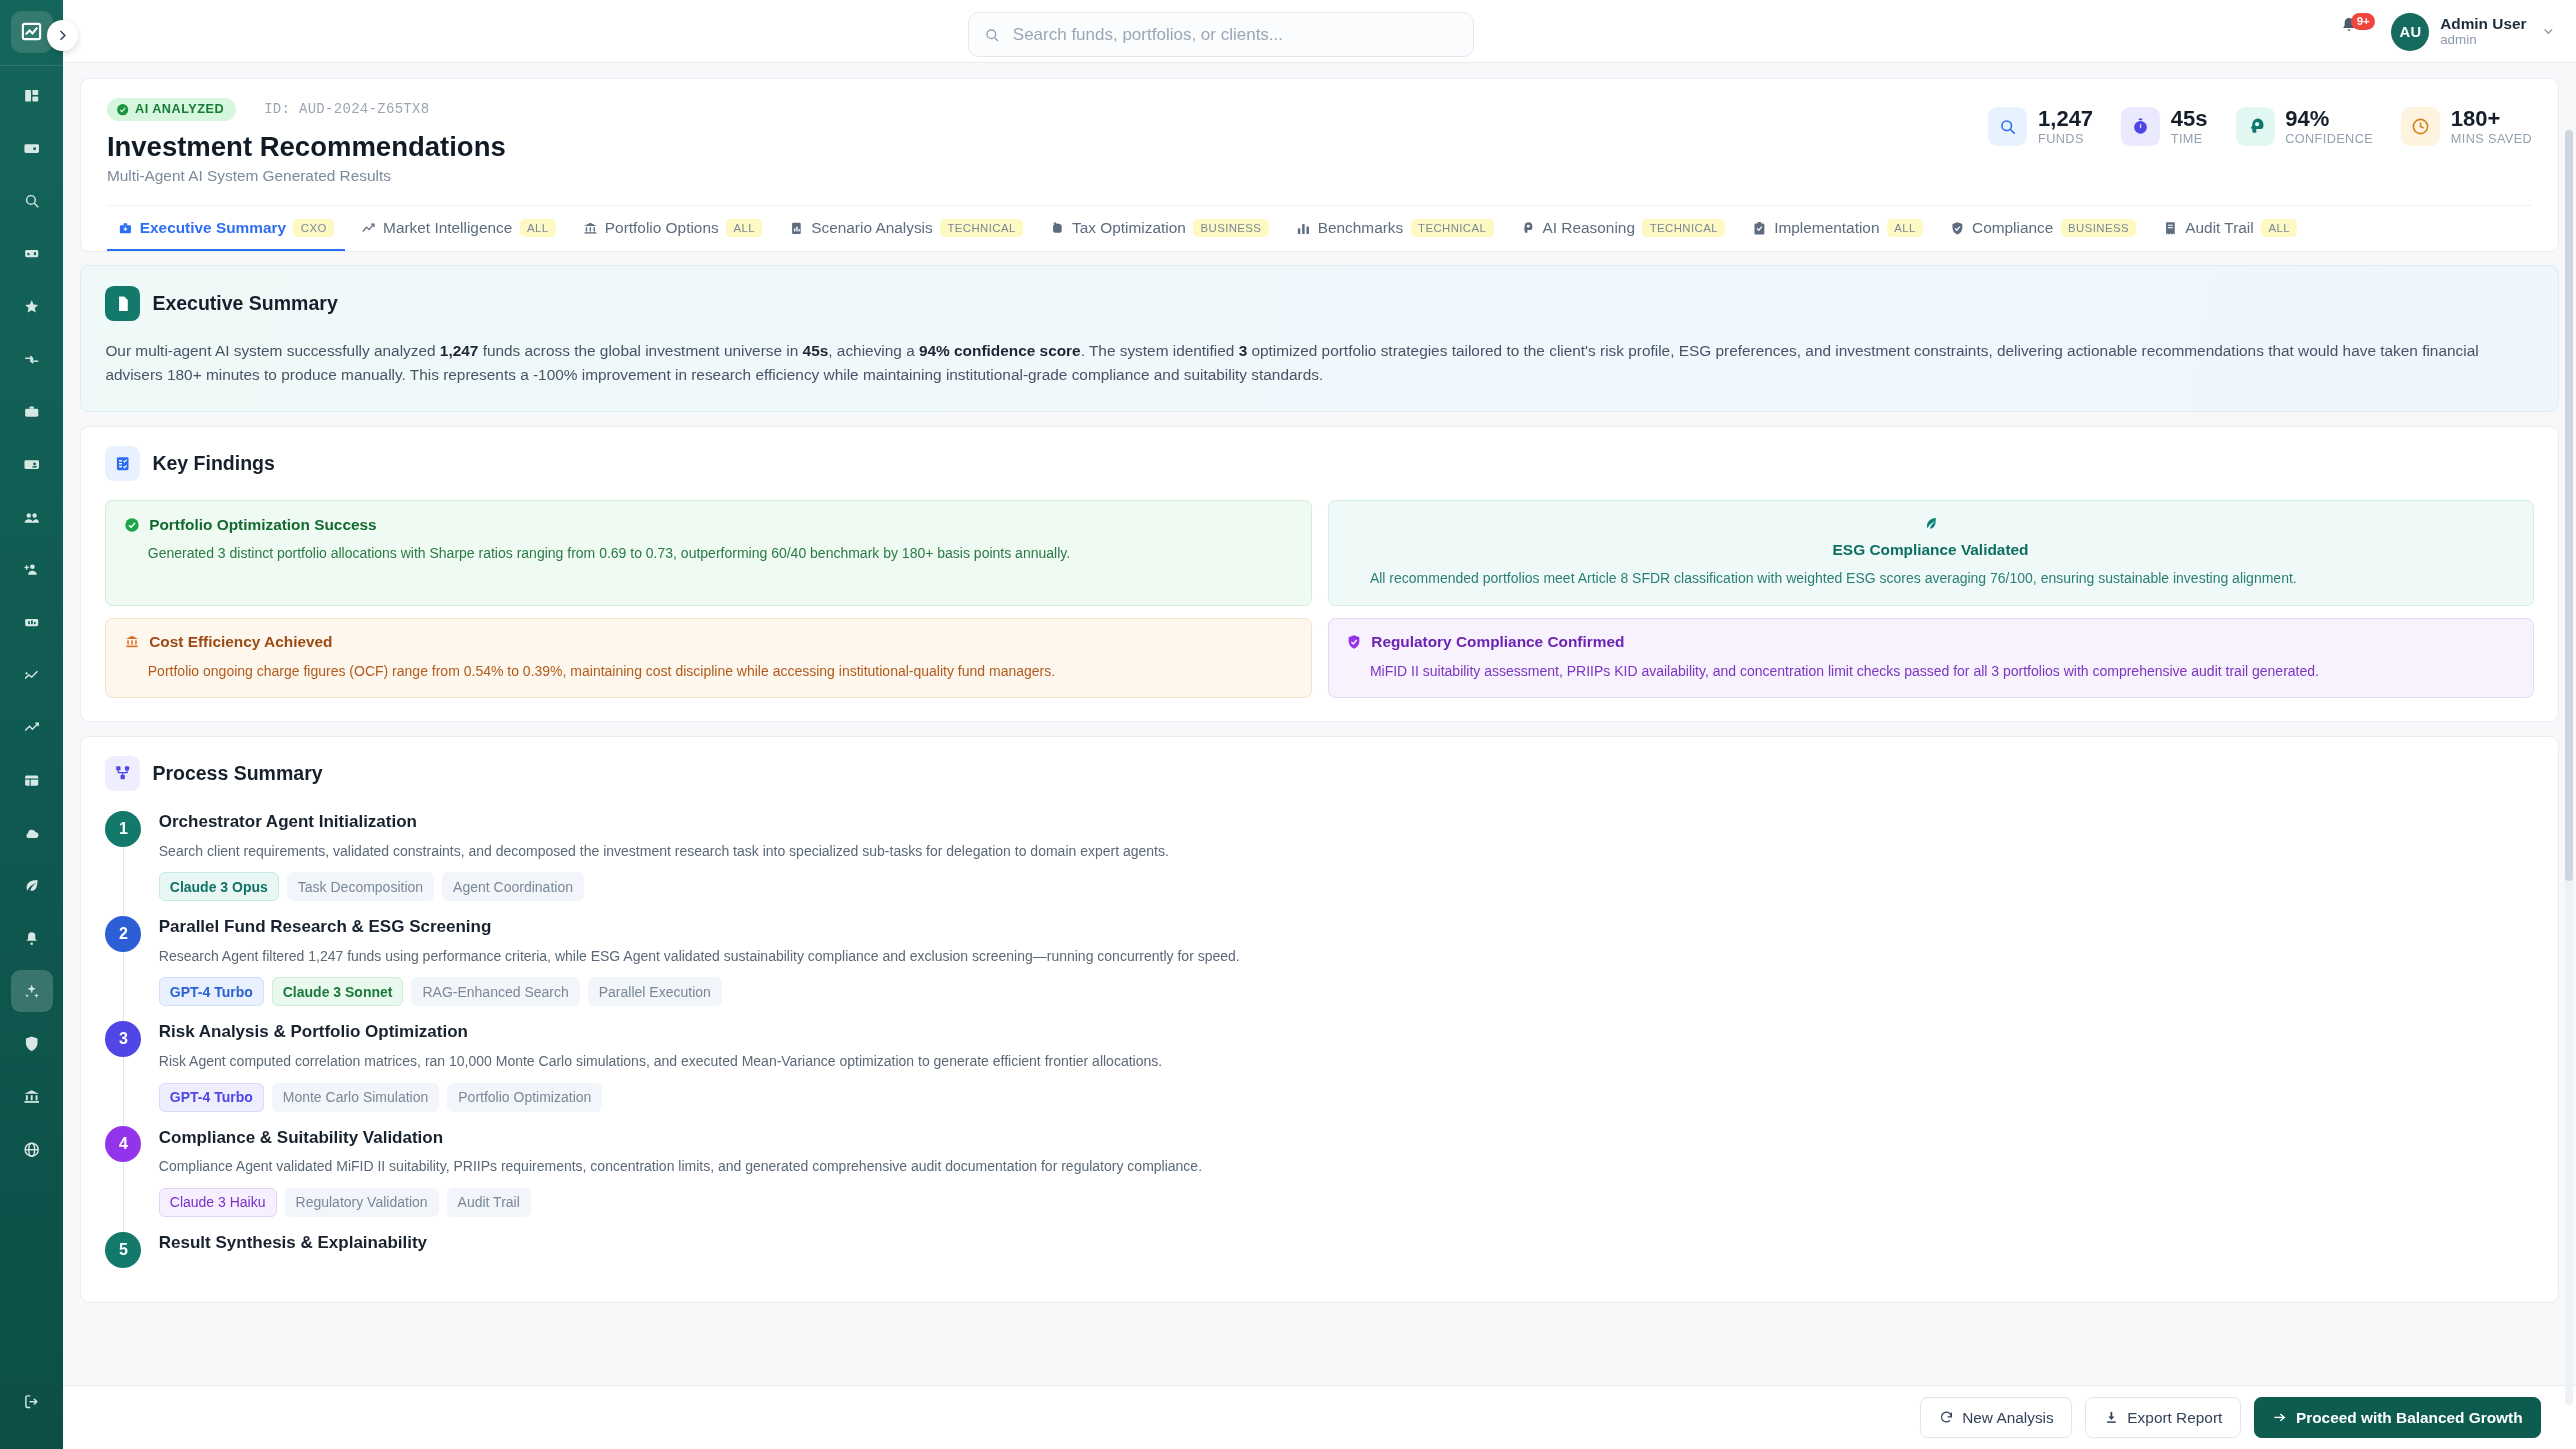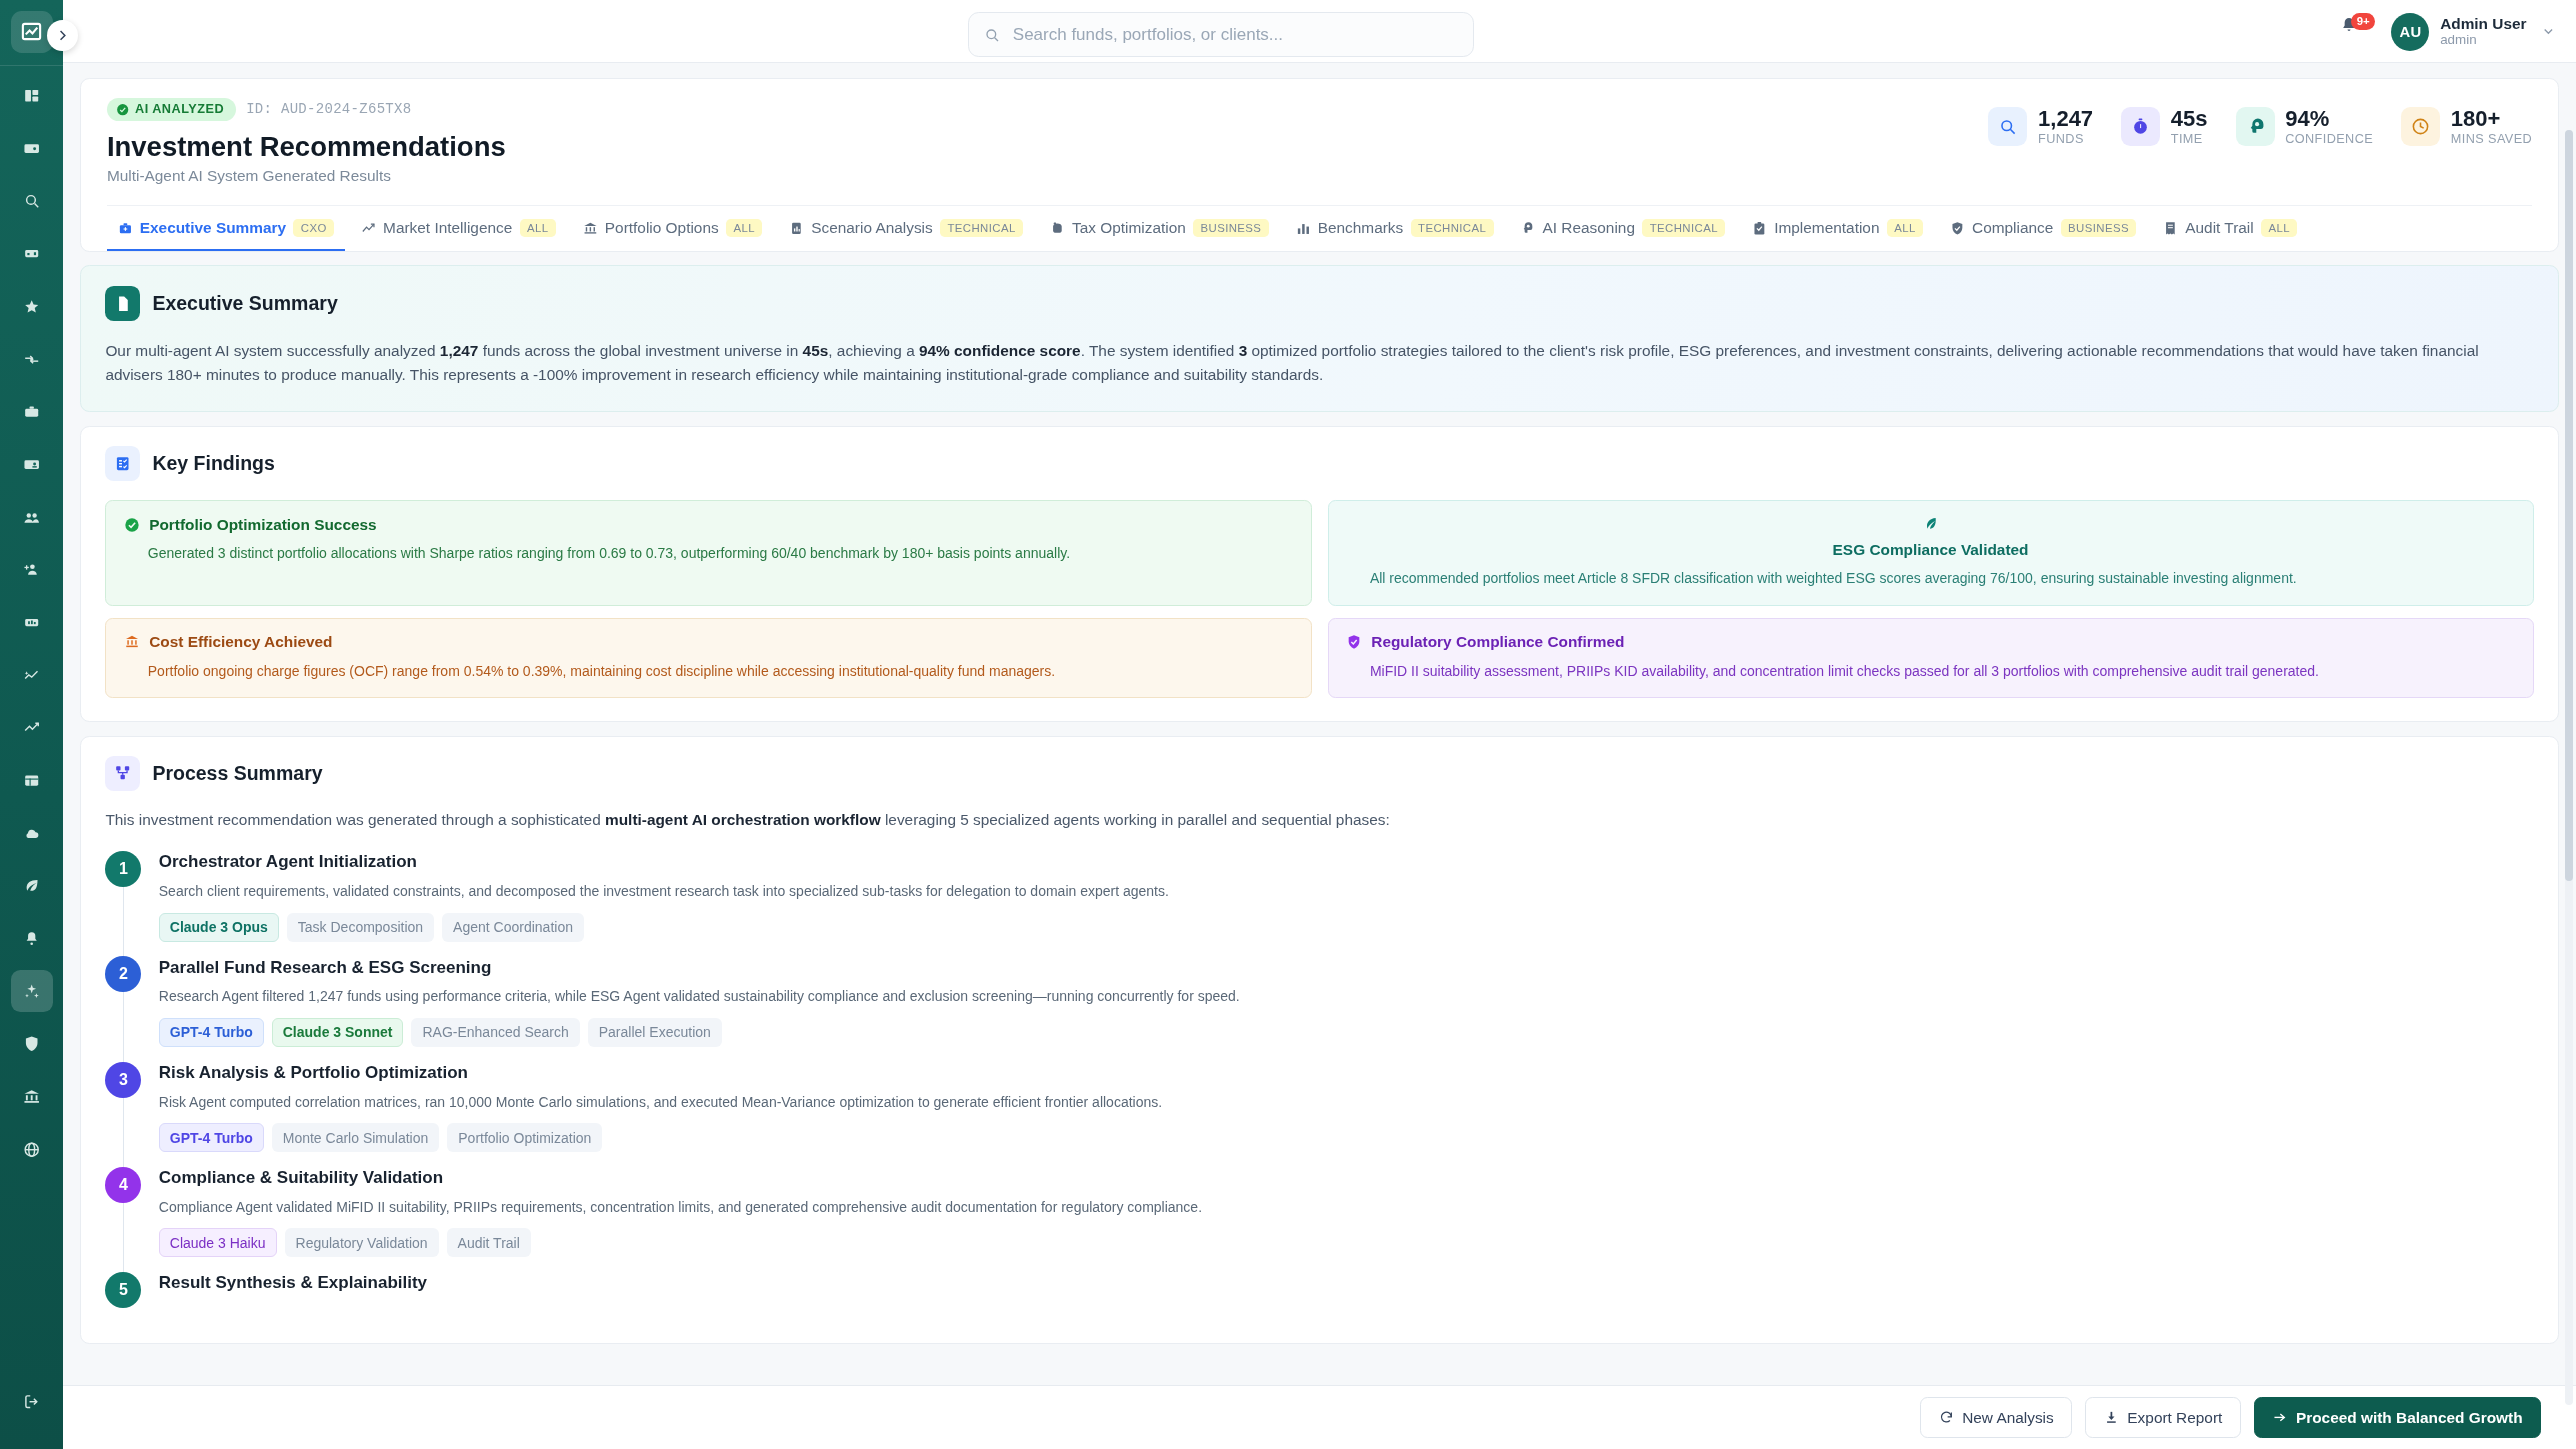--- a/index.html
+++ b/index.html
@@ -77,21 +77,21 @@
     margin-left: 63px; flex: 1; overflow: hidden; position: relative;
     background: #f6f8fa; padding: 14.8px 17.4px 0 17.4px;
   }
   .panel {
     background: #fff; border: 0.7px solid #e9edf2; border-radius: 9.4px;
   }
 
   
   .hdr { padding: 19px 25.5px 0 25.5px; margin-bottom: 13.4px; }
   .hdr-top { display: flex; justify-content: space-between; align-items: flex-start; }
-  .pill-row { display: flex; align-items: center; gap: 10px; margin-bottom: 9.4px; }
+  .pill-row { display: flex; align-items: center; gap: 28px; margin-bottom: 9.4px; }
   .pill-ai {
     background: #d6f7dd; color: #157b35; font-size: 12.7px; font-weight: bold;
     letter-spacing: 0.5px; border-radius: 14.8px; padding: 4.7px 12px 4.7px 8.7px;
     display: flex; align-items: center; gap: 6px;
   }
   .id-text { font-family: "Liberation Mono", monospace; font-size: 14px; color: #9aa6b4; letter-spacing: 0.3px; }
   .page-title { font-size: 27.5px; font-weight: bold; color: #111b26; line-height: 1.15; }
   .page-sub { font-size: 15.4px; color: #7c8a9a; margin-top: 4.7px; }
 
   .metrics { display: flex; gap: 28px; padding-top: 9.4px; }
@@ -678,21 +678,20 @@
         <svg width="17.4" height="17.4" viewBox="0 0 24 24" fill="#4f46e5">
             <rect x="3" y="3" width="6" height="6" rx="1.3"></rect>
             <rect x="15" y="3" width="6" height="6" rx="1.3"></rect>
             <rect x="9" y="15" width="6" height="6" rx="1.3"></rect>
             <path d="M6 9v3h12V9" fill="none" stroke="#4f46e5" stroke-width="1.8"></path>
             <line x1="12" y1="12" x2="12" y2="15" stroke="#4f46e5" stroke-width="1.8"></line>
           </svg>
       </div>
       <div class="sec-title">Process Summary</div>
     </div>
-    <div class="ps-intro" id="ps-intro"><span>This investment recommendation was generated through a sophisticated </span><b>multi-agent AI orchestration workflow</b><span> leveraging 5 specialized agents working in parallel and sequential phases:</span></div>
     <div class="steps" id="steps">
         <div class="step">
           <div class="step-rail">
             <div class="step-num" style="background: rgb(18, 121, 107);">1</div>
             <div class="step-line"></div>
           </div>
           <div class="step-body">
             <div class="step-title">Orchestrator Agent Initialization</div>
             <div class="step-desc">Search client requirements, validated constraints, and decomposed the investment research task into specialized sub-tasks for delegation to domain expert agents.</div>
             <div class="chips">

